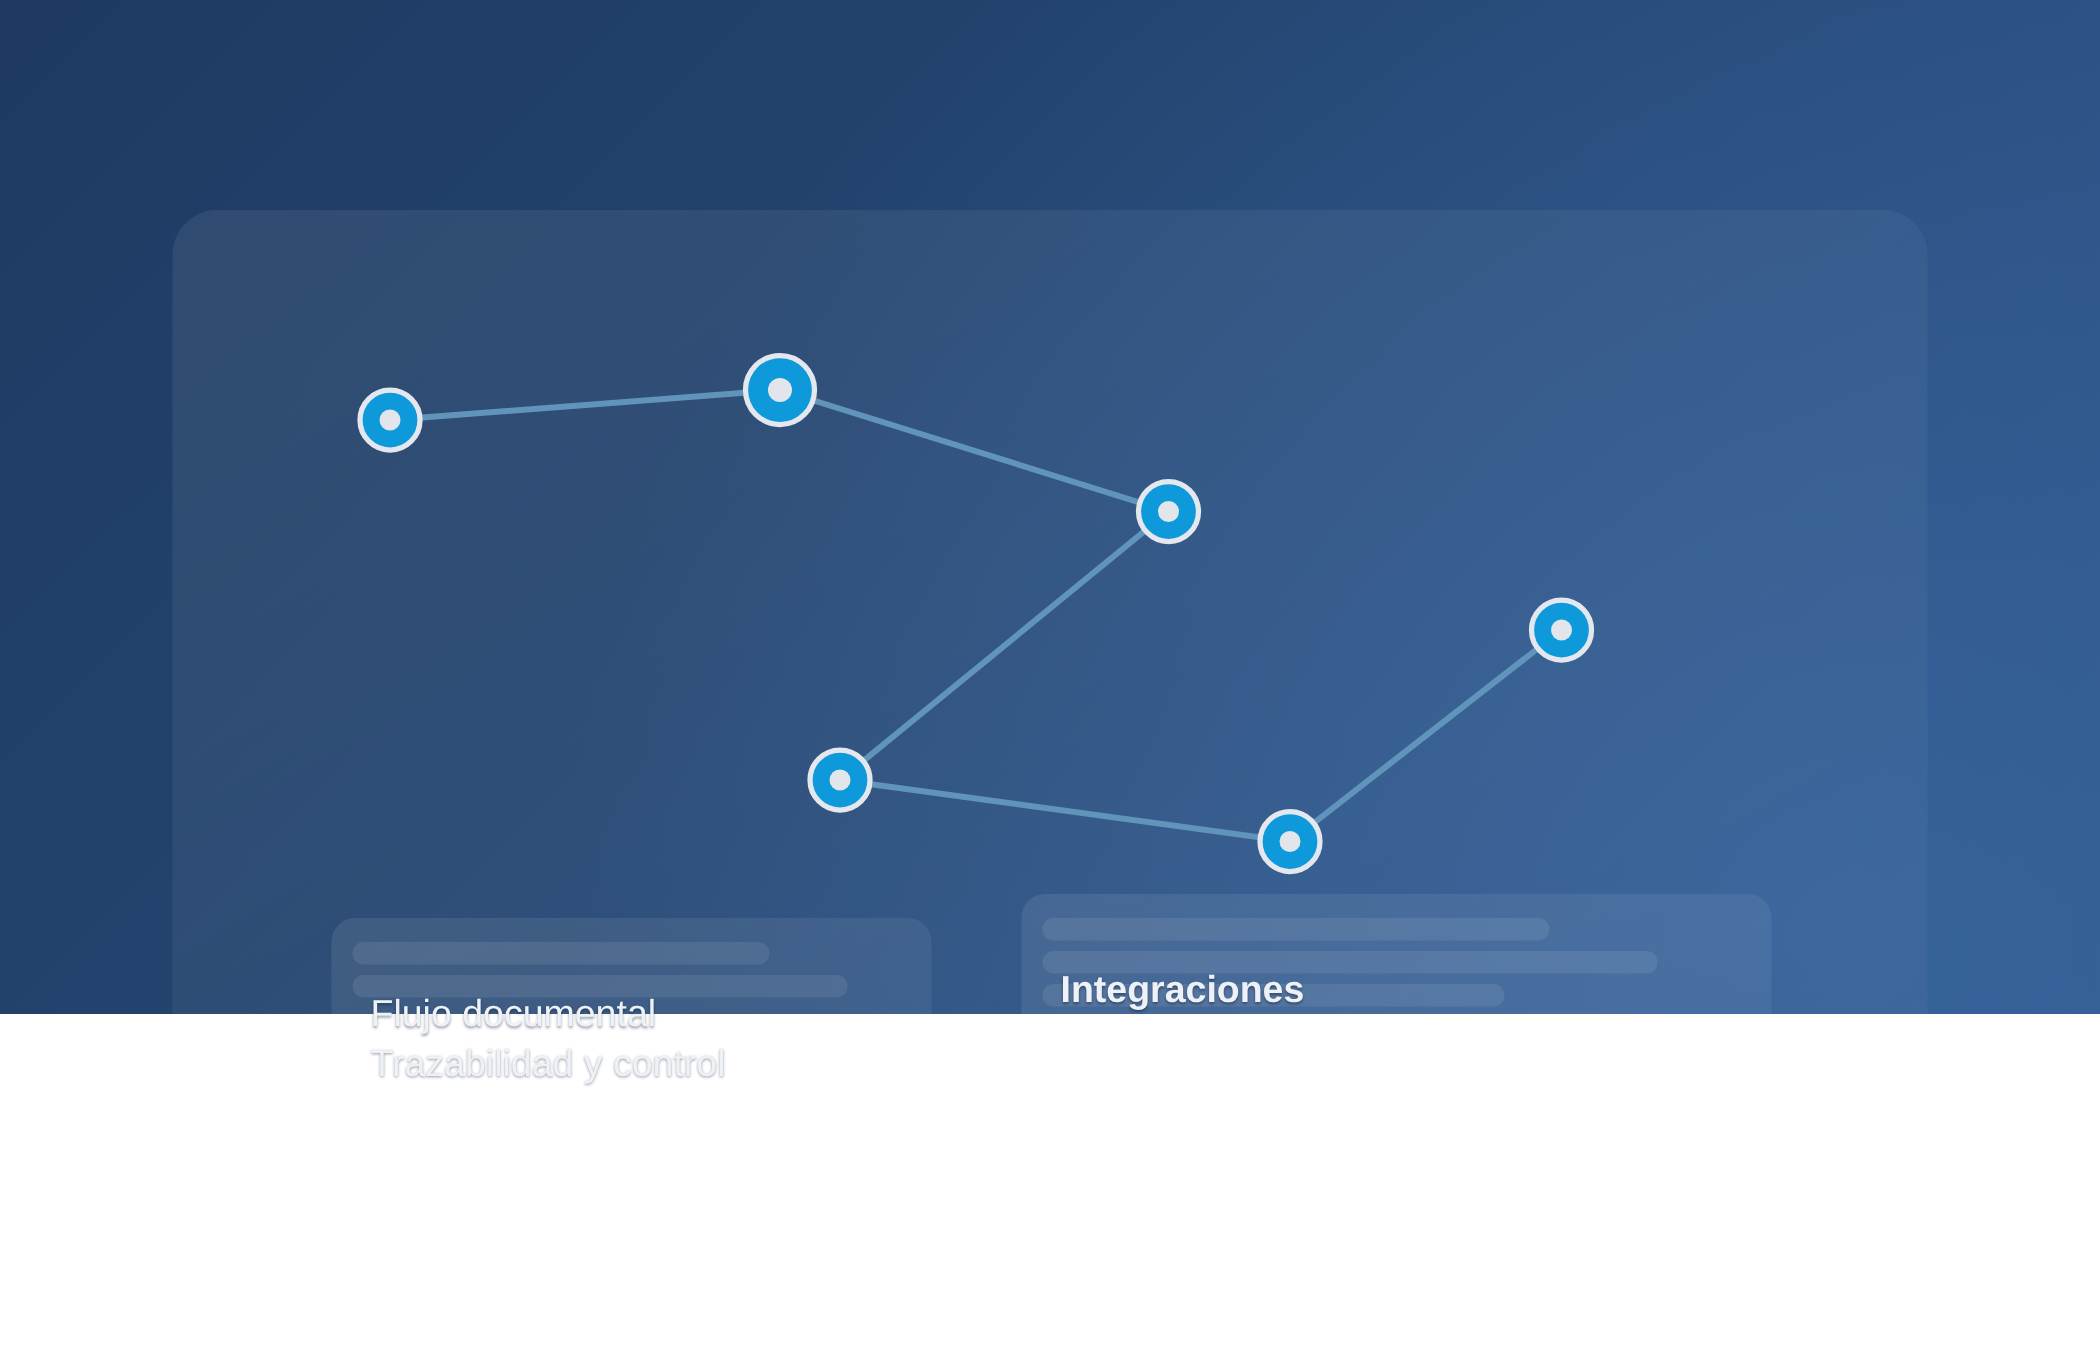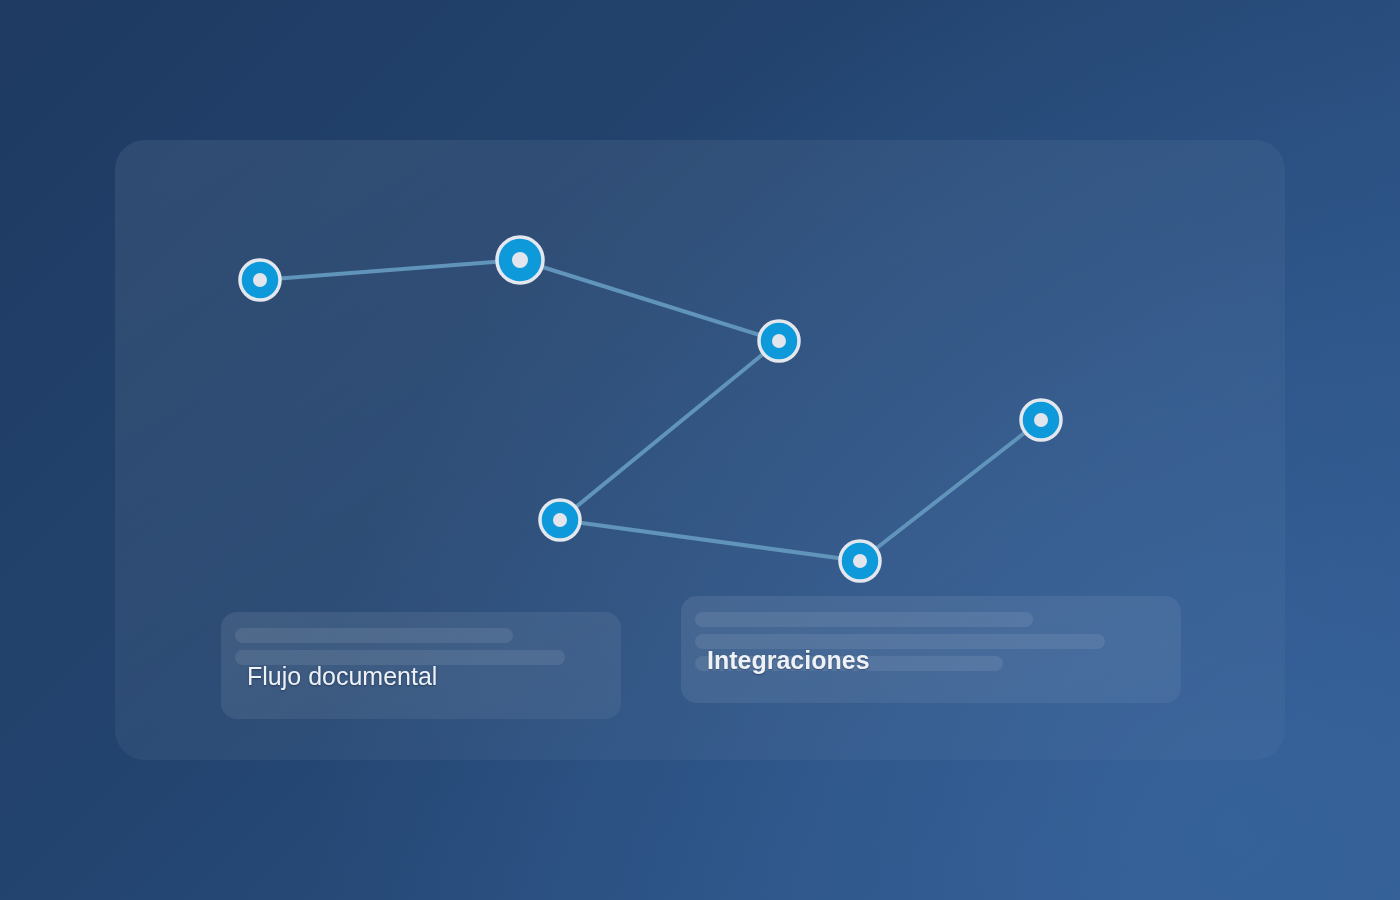--- a/index.html
+++ b/index.html
@@ -4,21 +4,21 @@
 <title>Network Diagram Panel</title>
 <style>
   * { margin:0; padding:0; box-sizing:border-box; }
   html, body {
     width:1400px; height:900px;
     overflow:hidden;
     font-family:"Liberation Sans", sans-serif;
   }
   #stage {
     position:relative;
-    width:1400px; height:900px;
+    width:1400px; height:676px;
     background:
       radial-gradient(circle at 88% 92%, rgba(62,110,170,0.55) 0%, rgba(62,110,170,0.0) 62%),
       linear-gradient(135deg, #1e3a62 0%, #23446f 40%, #2a4f80 72%, #2e568b 100%);
     padding-left: 28px;
   }
 
   
   #panel {
     position:absolute;
     left:115px; top:140px;
@@ -109,20 +109,21 @@
       </g>
   </svg>
 
   <div class="card" id="card-left">
     <div class="sk-holder">
         <div class="sk-bar" style="left: 14px; top: 16px; width: 278px;"></div>
         <div class="sk-bar" style="left: 14px; top: 38px; width: 330px;"></div>
       </div>
     <div class="card-text">
       <span class="line1">Flujo documental</span>
+      <span class="line2">Trazabilidad y control</span>
     </div>
   </div>
 
   <div class="card" id="card-right">
     <div class="sk-holder">
         <div class="sk-bar" style="left: 14px; top: 16px; width: 338px;"></div>
         <div class="sk-bar" style="left: 14px; top: 38px; width: 410px;"></div>
         <div class="sk-bar" style="left: 14px; top: 60px; width: 308px;"></div>
       </div>
     <div class="card-text">

